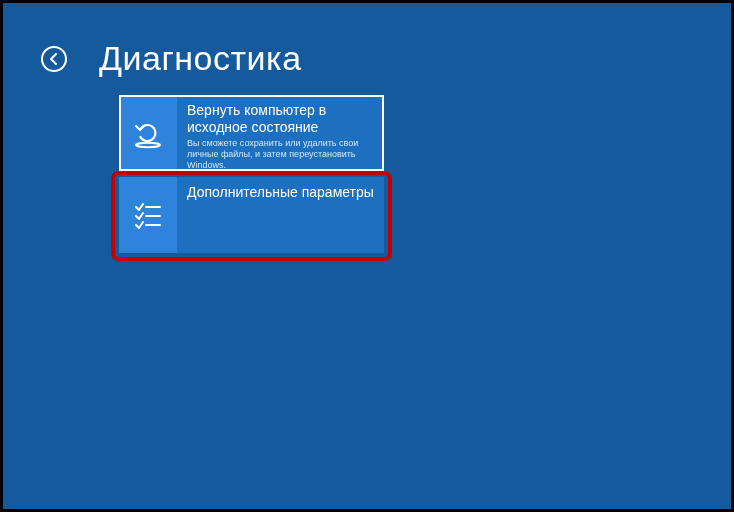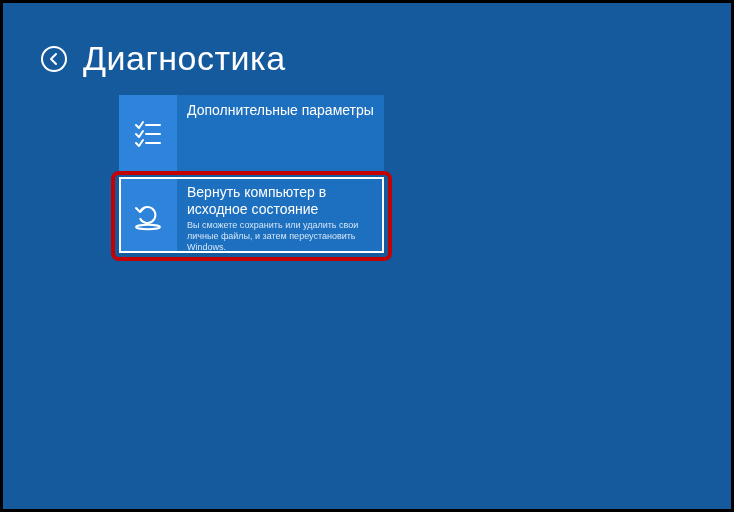--- a/index.html
+++ b/index.html
@@ -15,21 +15,21 @@
     background: #165a9e;
     position: relative;
     color: #fff;
   }
   .header {
     position: absolute;
     top: 36px;
     left: 38px;
     display: flex;
     align-items: center;
-    gap: 16px;
+    gap: 32px;
   }
   .back-btn {
     width: 26px;
     height: 26px;
     border: 2px solid #fff;
     border-radius: 50%;
     display: flex;
     align-items: center;
     justify-content: center;
     cursor: pointer;
@@ -100,50 +100,50 @@
     <div class="back-btn">
       <svg width="14" height="14" viewBox="0 0 14 14">
         <path d="M9 2 L4 7 L9 12" fill="none" stroke="#fff" stroke-width="2" stroke-linecap="round" stroke-linejoin="round"></path>
       </svg>
     </div>
     <div class="title">Диагностика</div>
   </div>
 
   <div class="tiles">
 
+    <div class="tile selected">
+      <div class="tile-icon">
+        <svg width="36" height="36" viewBox="0 0 36 36">
+          <path d="M10 15 A8 8 0 1 1 10 21" fill="none" stroke="#fff" stroke-width="2"></path>
+          <path d="M6 11 L10 15 L14 11" fill="none" stroke="#fff" stroke-width="2" stroke-linecap="round" stroke-linejoin="round"></path>
+          <ellipse cx="18" cy="30" rx="12" ry="2.2" fill="none" stroke="#fff" stroke-width="2"></ellipse>
+        </svg>
+      </div>
+      <div class="tile-body">
+        <div class="tile-title">Вернуть компьютер в исходное состояние</div>
+        <div class="tile-desc">Вы сможете сохранить или удалить свои личные файлы, и затем переустановить Windows.</div>
+      </div>
+    </div>
+
     <div class="tile">
       <div class="tile-icon">
         <svg width="34" height="34" viewBox="0 0 34 34">
           <g stroke="#fff" stroke-width="2" fill="none" stroke-linecap="round" stroke-linejoin="round">
             <path d="M5 9 L8 12 L12 6"></path>
             <line x1="15" y1="9" x2="29" y2="9"></line>
             <path d="M5 18 L8 21 L12 15"></path>
             <line x1="15" y1="18" x2="29" y2="18"></line>
             <path d="M5 27 L8 30 L12 24"></path>
             <line x1="15" y1="27" x2="29" y2="27"></line>
           </g>
         </svg>
       </div>
       <div class="tile-body">
         <div class="tile-title">Дополнительные параметры</div>
         <div class="tile-desc"></div>
       </div>
     </div>
 
-    <div class="tile selected">
-      <div class="tile-icon">
-        <svg width="36" height="36" viewBox="0 0 36 36">
-          <path d="M10 15 A8 8 0 1 1 10 21" fill="none" stroke="#fff" stroke-width="2"></path>
-          <path d="M6 11 L10 15 L14 11" fill="none" stroke="#fff" stroke-width="2" stroke-linecap="round" stroke-linejoin="round"></path>
-          <ellipse cx="18" cy="30" rx="12" ry="2.2" fill="none" stroke="#fff" stroke-width="2"></ellipse>
-        </svg>
-      </div>
-      <div class="tile-body">
-        <div class="tile-title">Вернуть компьютер в исходное состояние</div>
-        <div class="tile-desc">Вы сможете сохранить или удалить свои личные файлы, и затем переустановить Windows.</div>
-      </div>
-    </div>
-
   </div>
 
   <div class="highlight" style="top:168px; left:108px; width:281px; height:90px;"></div>
 
 </div>
 
 </body></html>

